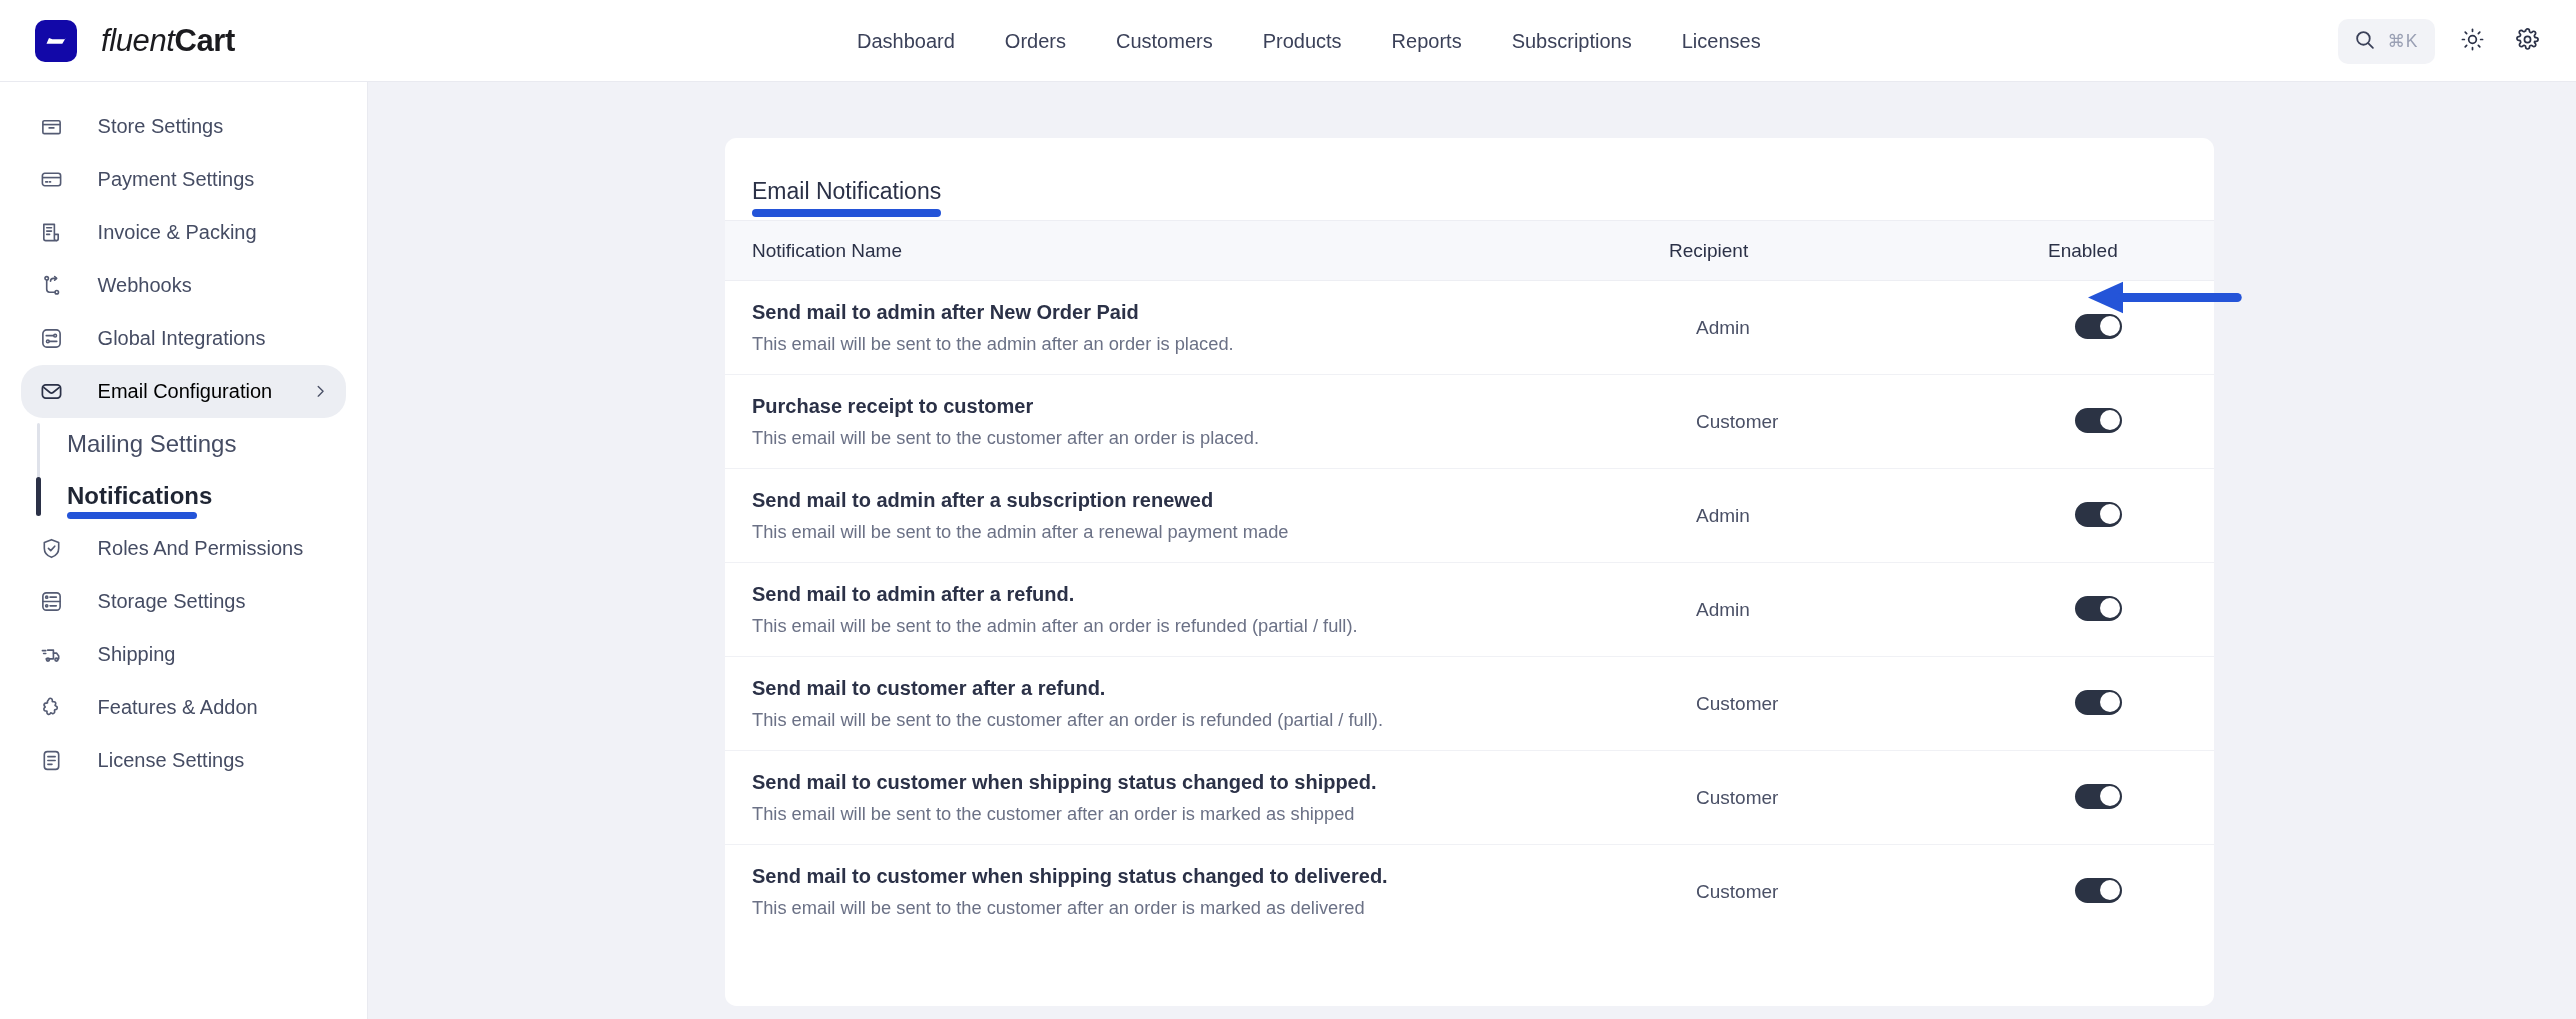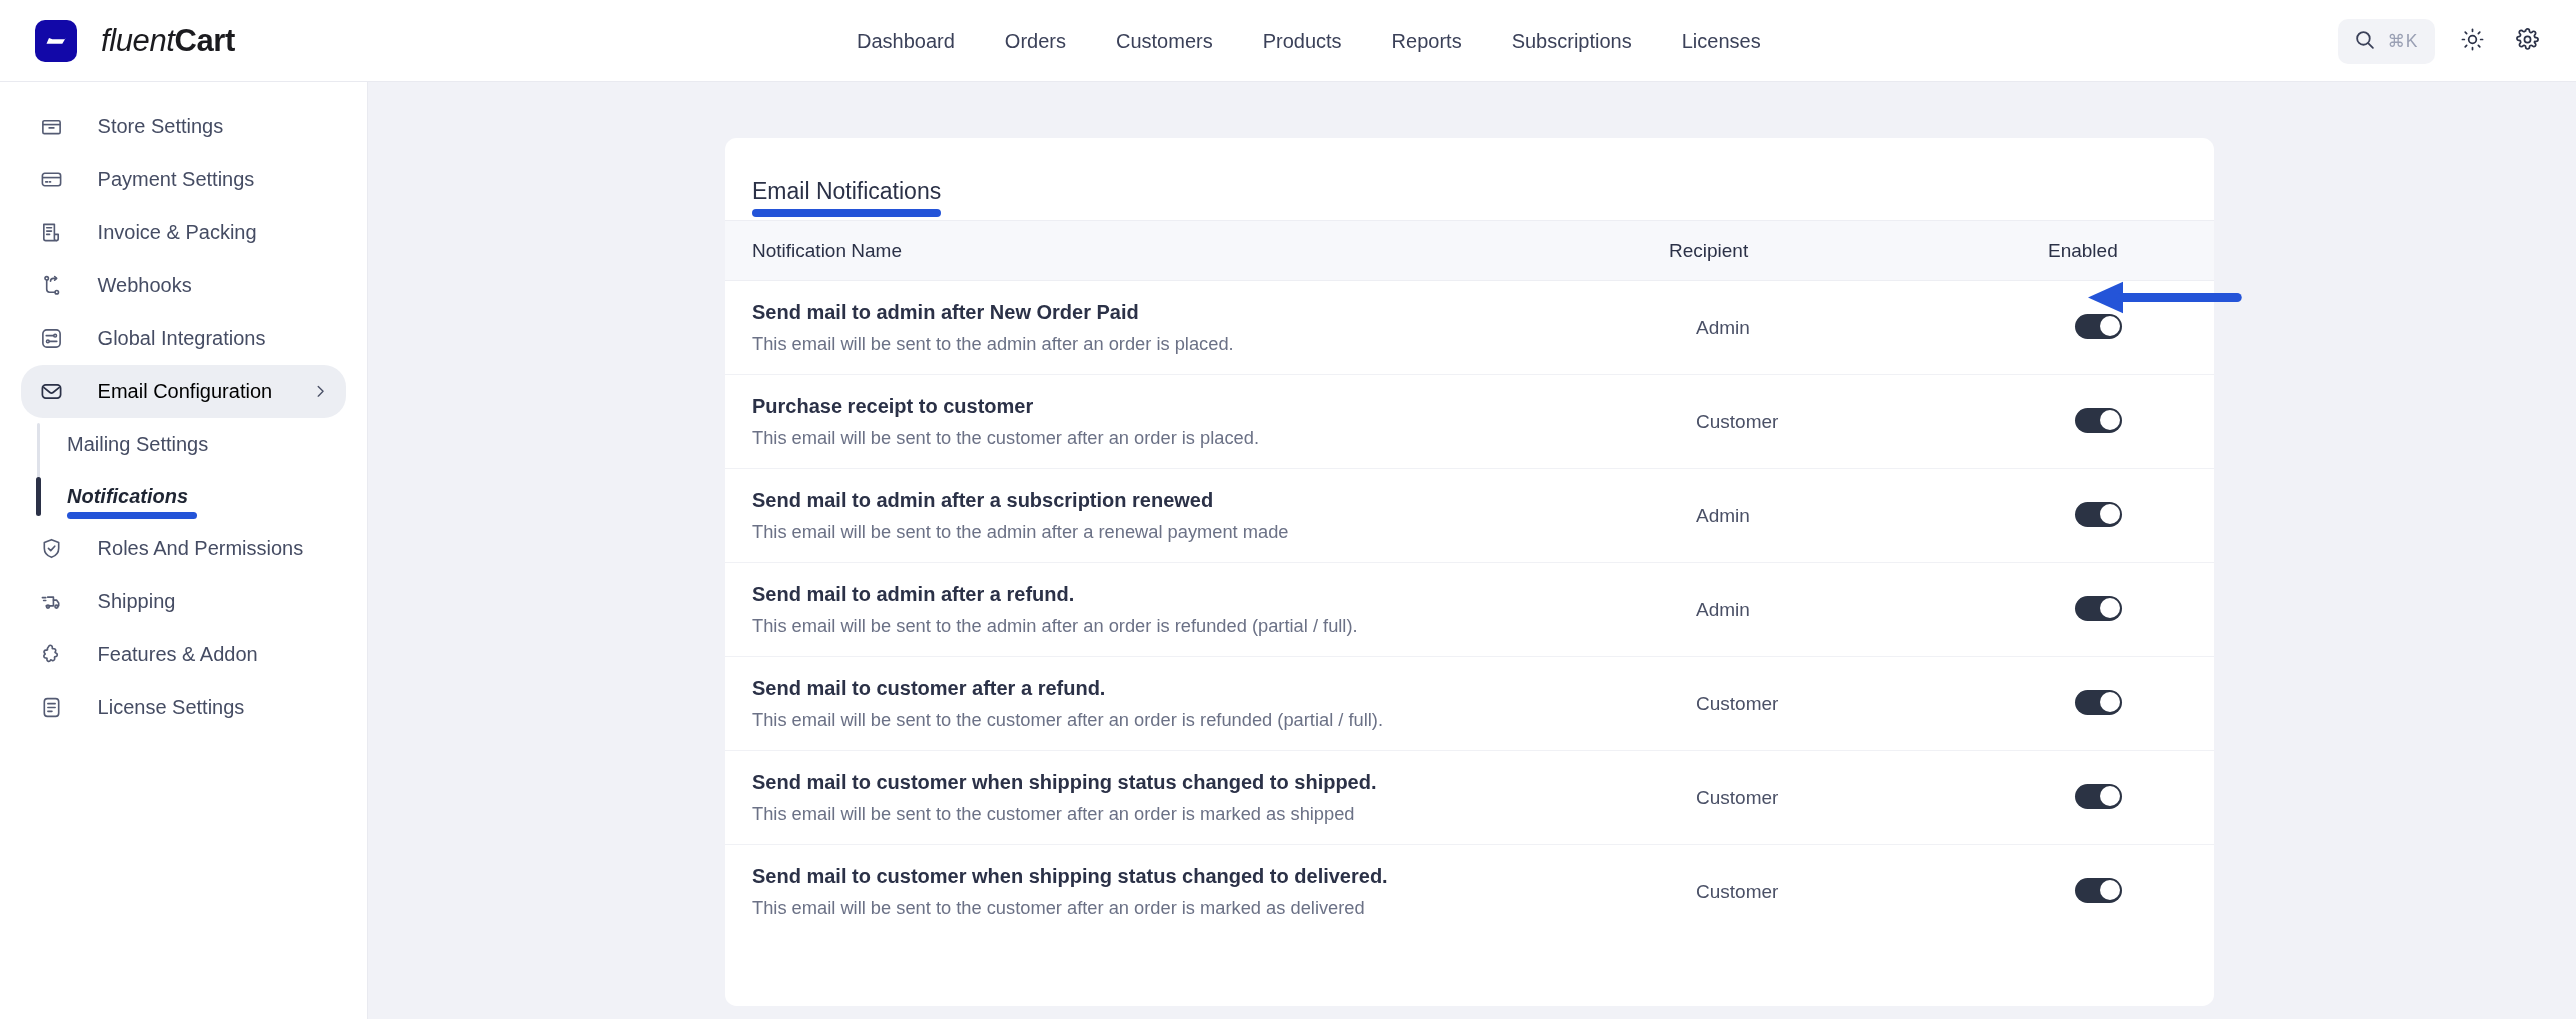--- a/index.html
+++ b/index.html
@@ -69,24 +69,24 @@
   .side-item .s-label { flex: 1; white-space: nowrap; }
   .chev { width: 18.3px; height: 18.3px; display:flex; align-items:center; justify-content:center; }
 
   .subgroup { position: relative; margin-left: 37px; padding-left: 0; }
   .subgroup .rail {
     position: absolute; left: 0px; top: 5px; bottom: 8.3px;
     width: 3.3px; background: #dfe2ea; border-radius: 1.7px;
   }
   .sub-item {
     display: flex; align-items: center; height: 52px;
-    padding-left: 30px; font-size: 20px; color: #454c63;
+    padding-left: 30px; font-size: 24px; color: #454c63;
     position: relative;
   }
-  .sub-item.active { color: #1f2533; font-weight: 700; font-style: italic; }
+  .sub-item.active { color: #1f2533; font-weight: 700; }
   .sub-item.active::before {
     content: ""; position: absolute; left: -0.8px; top: 6.7px; bottom: 6.7px;
     width: 5px; background: #2b3147; border-radius: 2.5px;
   }
   .sub-underline {
     position: absolute; left: 30px; bottom: 3.3px;
     height: 7.5px; width: 130px; background: #2454d8; border-radius: 4.2px;
   }
 
   
@@ -296,20 +296,33 @@
   <div class="side-item">
     <span class="s-ico">
       <svg width="23" height="23" viewBox="0 0 24 24" fill="none" stroke="#545b73" stroke-width="1.7" stroke-linecap="round" stroke-linejoin="round">
         <path d="M12 2.8 4.5 5.8v6c0 5 3.2 8 7.5 9.4 4.3-1.4 7.5-4.4 7.5-9.4v-6z"></path>
         <polyline points="8.8,11.8 11.2,14.2 15.4,9.6"></polyline>
       </svg>
     </span>
     <span class="s-label">Roles And Permissions</span>
   </div>
 
+  <div class="side-item">
+    <span class="s-ico">
+      <svg width="23" height="23" viewBox="0 0 24 24" fill="none" stroke="#545b73" stroke-width="1.7" stroke-linecap="round" stroke-linejoin="round">
+        <rect x="3" y="3" width="18" height="18" rx="3.5"></rect>
+        <line x1="3" y1="12" x2="21" y2="12"></line>
+        <circle cx="7" cy="7.5" r="1.1"></circle>
+          <line x1="10.5" y1="7.5" x2="17" y2="7.5"></line>
+        <circle cx="7" cy="16.5" r="1.1"></circle>
+          <line x1="10.5" y1="16.5" x2="17" y2="16.5"></line>
+      </svg>
+    </span>
+    <span class="s-label">Storage Settings</span>
+  </div>
 
   <div class="side-item">
     <span class="s-ico">
       <svg width="23" height="23" viewBox="0 0 24 24" fill="none" stroke="#545b73" stroke-width="1.7" stroke-linecap="round" stroke-linejoin="round">
         <path d="M6.5 16.5h7.5V7.5H8"></path>
         <path d="M14 10.5h3.2l2.3 3v3h-2"></path>
         <circle cx="8.3" cy="17.3" r="1.6"></circle>
           <circle cx="17.2" cy="17.3" r="1.6"></circle>
         <line x1="2.5" y1="8" x2="6" y2="8"></line>
           <line x1="3.8" y1="11" x2="6" y2="11"></line>

